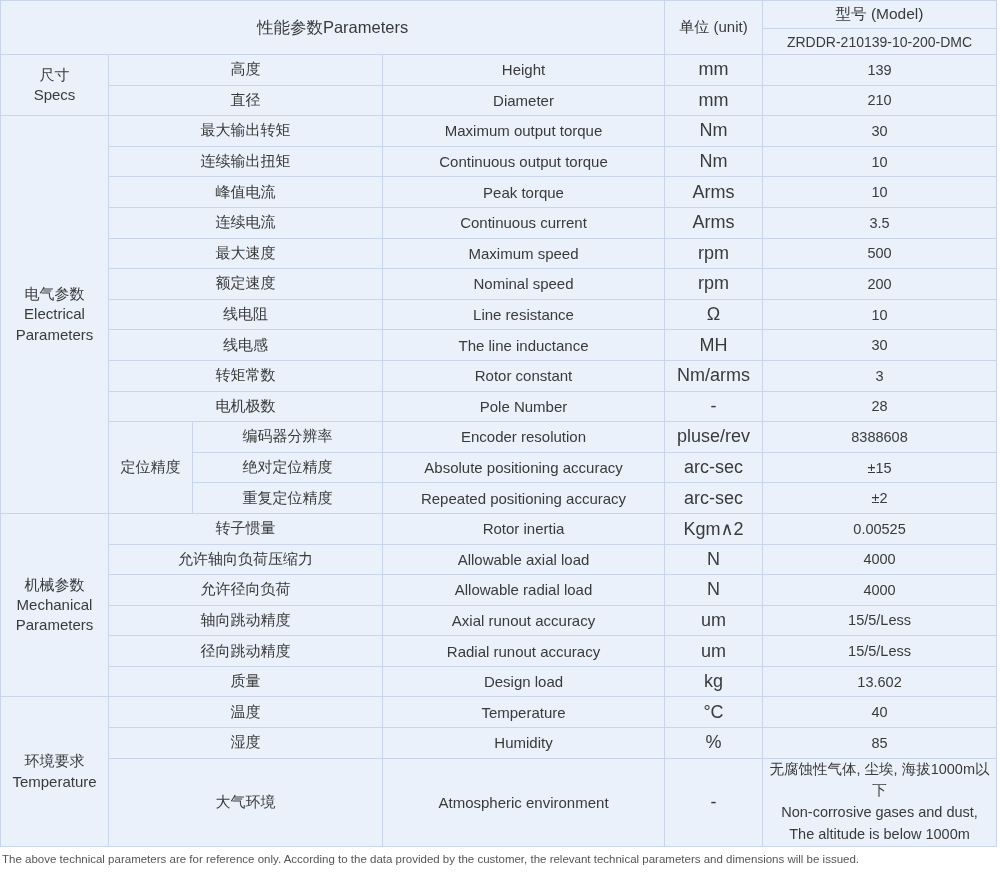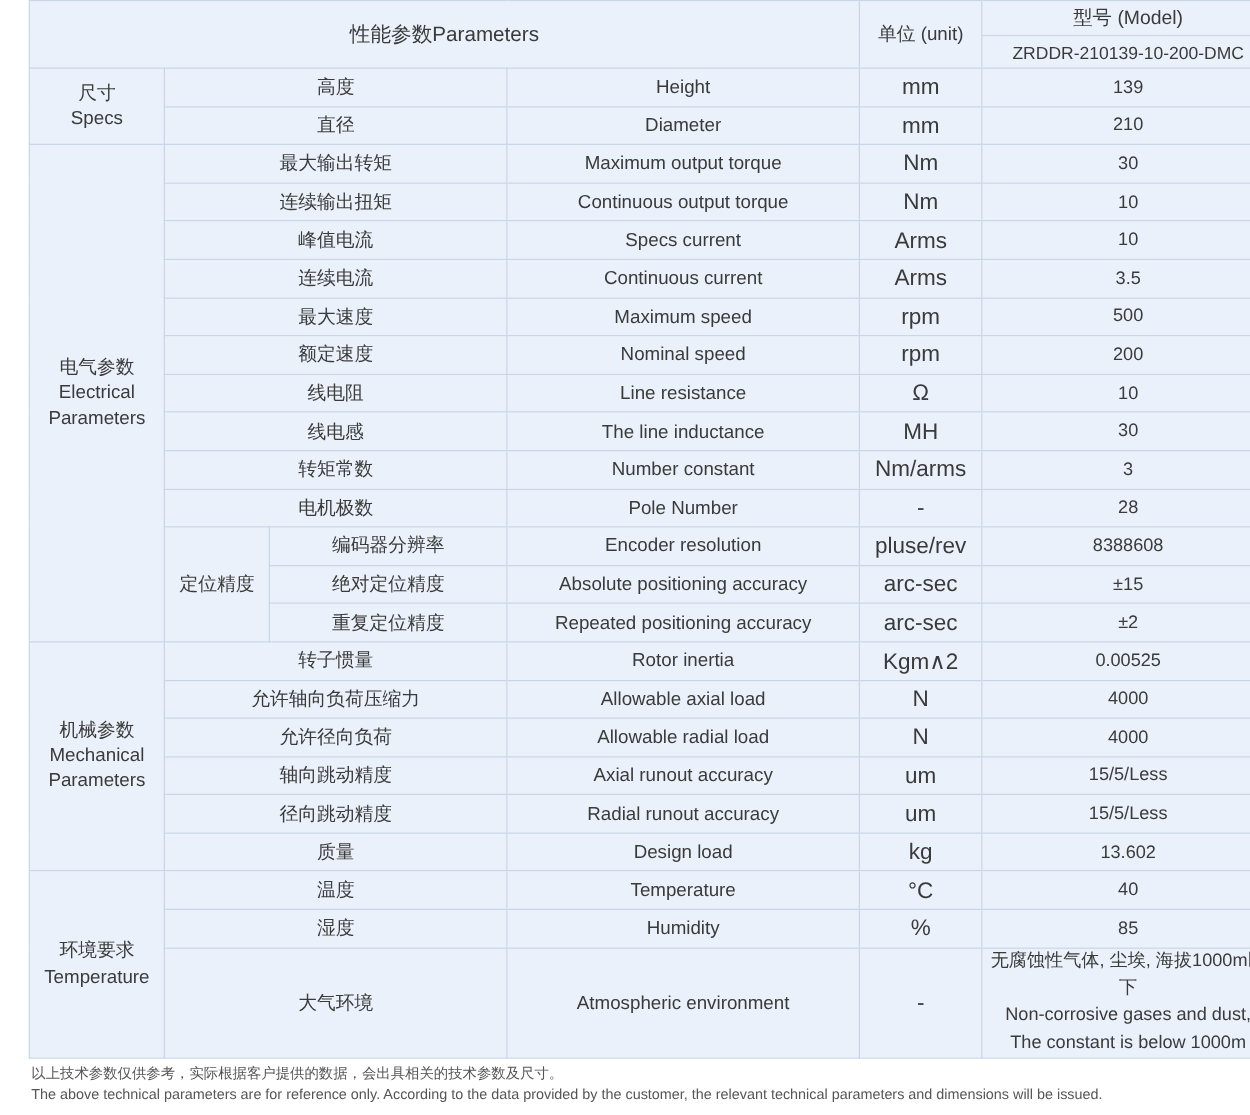--- a/index.html
+++ b/index.html
@@ -12,21 +12,20 @@
     height: 892px;
     font-family: "Liberation Sans", sans-serif;
     color: #333333;
     -webkit-font-smoothing: antialiased;
   }
   .sheet {
     width: 1000px;
     height: 892px;
     position: relative;
     box-sizing: border-box;
-    padding-left: 23px;
   }
   table.spec {
     border-collapse: collapse;
     width: 996px;
     margin: 0;
     table-layout: fixed;
   }
   table.spec td, table.spec th {
     border: 1px solid #c9d6ea;
     padding: 0;
@@ -167,21 +166,21 @@
         <td class="val">30</td>
       </tr>
       <tr class="row">
         <td class="cn" colspan="2">连续输出扭矩</td>
         <td class="en">Continuous output torque</td>
         <td class="unit">Nm</td>
         <td class="val">10</td>
       </tr>
       <tr class="row">
         <td class="cn" colspan="2">峰值电流</td>
-        <td class="en">Specs current</td>
+        <td class="en">Peak torque</td>
         <td class="unit">Arms</td>
         <td class="val">10</td>
       </tr>
       <tr class="row">
         <td class="cn" colspan="2">连续电流</td>
         <td class="en">Continuous current</td>
         <td class="unit">Arms</td>
         <td class="val">3.5</td>
       </tr>
       <tr class="row">
@@ -203,21 +202,21 @@
         <td class="val">10</td>
       </tr>
       <tr class="row">
         <td class="cn" colspan="2">线电感</td>
         <td class="en">The line inductance</td>
         <td class="unit">MH</td>
         <td class="val">30</td>
       </tr>
       <tr class="row">
         <td class="cn" colspan="2">转矩常数</td>
-        <td class="en">Number constant</td>
+        <td class="en">Rotor constant</td>
         <td class="unit">Nm/arms</td>
         <td class="val">3</td>
       </tr>
       <tr class="row">
         <td class="cn" colspan="2">电机极数</td>
         <td class="en">Pole Number</td>
         <td class="unit">-</td>
         <td class="val">28</td>
       </tr>
       <tr class="row">
@@ -299,24 +298,23 @@
         <td class="val">85</td>
       </tr>
       <tr class="row-tall">
         <td class="cn" colspan="2">大气环境</td>
         <td class="en">Atmospheric environment</td>
         <td class="unit">-</td>
         <td class="val">
           <div class="val-multi">
             <div>无腐蚀性气体, 尘埃, 海拔1000m以下</div>
             <div>Non-corrosive gases and dust,</div>
-            <div>The constant is below 1000m</div>
+            <div>The altitude is below 1000m</div>
           </div>
         </td>
       </tr>
     </tbody>
   </table>
 
   <div class="footnote">
-    <div>以上技术参数仅供参考，实际根据客户提供的数据，会出具相关的技术参数及尺寸。</div>
     <div>The above technical parameters are for reference only. According to the data provided by the customer, the relevant technical parameters and dimensions will be issued.</div>
   </div>
 </div>
 
 </body></html>

